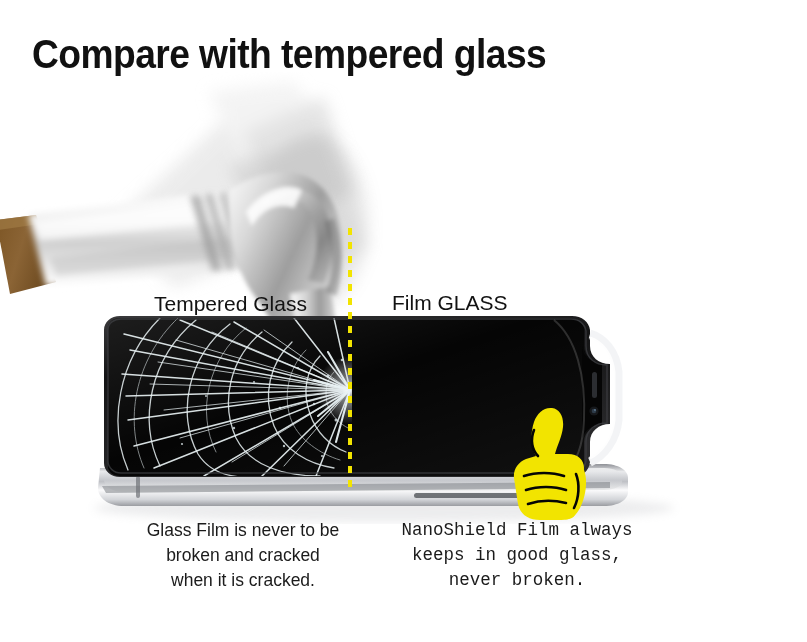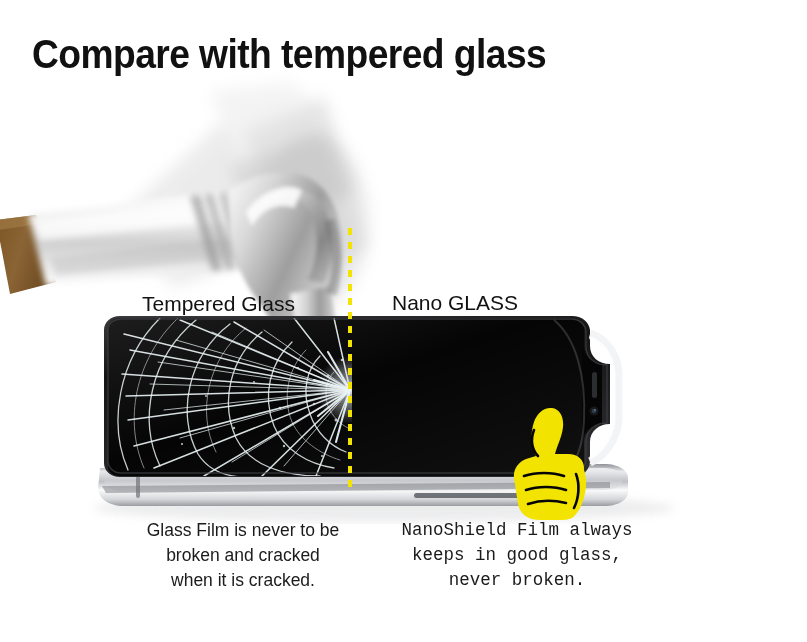--- a/index.html
+++ b/index.html
@@ -25,21 +25,21 @@
   }
 
   
   .seclabel {
     position:absolute;
     font-family:"Liberation Sans", sans-serif;
     font-size:21px;
     color:#121212;
     white-space:nowrap;
   }
-  #label-tempered { left:142px; top:292px; }
+  #label-tempered { left:154px; top:292px; }
   #label-nano     { left:392px; top:291px; }
 
   
   #hammer {
     position:absolute;
     left:-6px; top:72px;
     width:420px; height:330px;
     pointer-events:none;
   }
 
@@ -399,21 +399,21 @@
     <g stroke="#050505" stroke-width="2.6" fill="none" stroke-linecap="round">
       <path d="M24,72 C36,68 52,68 64,72"></path>
       <path d="M26,86 C38,82 54,82 66,86"></path>
       <path d="M28,100 C40,96 54,96 66,99"></path>
       <path d="M38,52 C32,46 30,36 34,26"></path>
       <path d="M76,70 C80,80 79,94 74,104"></path>
     </g>
   </svg>
 
   <div class="seclabel" id="label-tempered">Tempered Glass</div>
-  <div class="seclabel" id="label-nano">Nano GLASS</div>
+  <div class="seclabel" id="label-nano">Film GLASS</div>
 
   <div class="caption" id="caption-left">
     <span class="ln">Glass Film is never to be</span>
     <span class="ln">broken and cracked</span>
     <span class="ln">when it is cracked.</span>
   </div>
 
   <div class="caption" id="caption-right">
     <span class="ln">NanoShield Film always</span>
     <span class="ln">keeps in good glass,</span>

